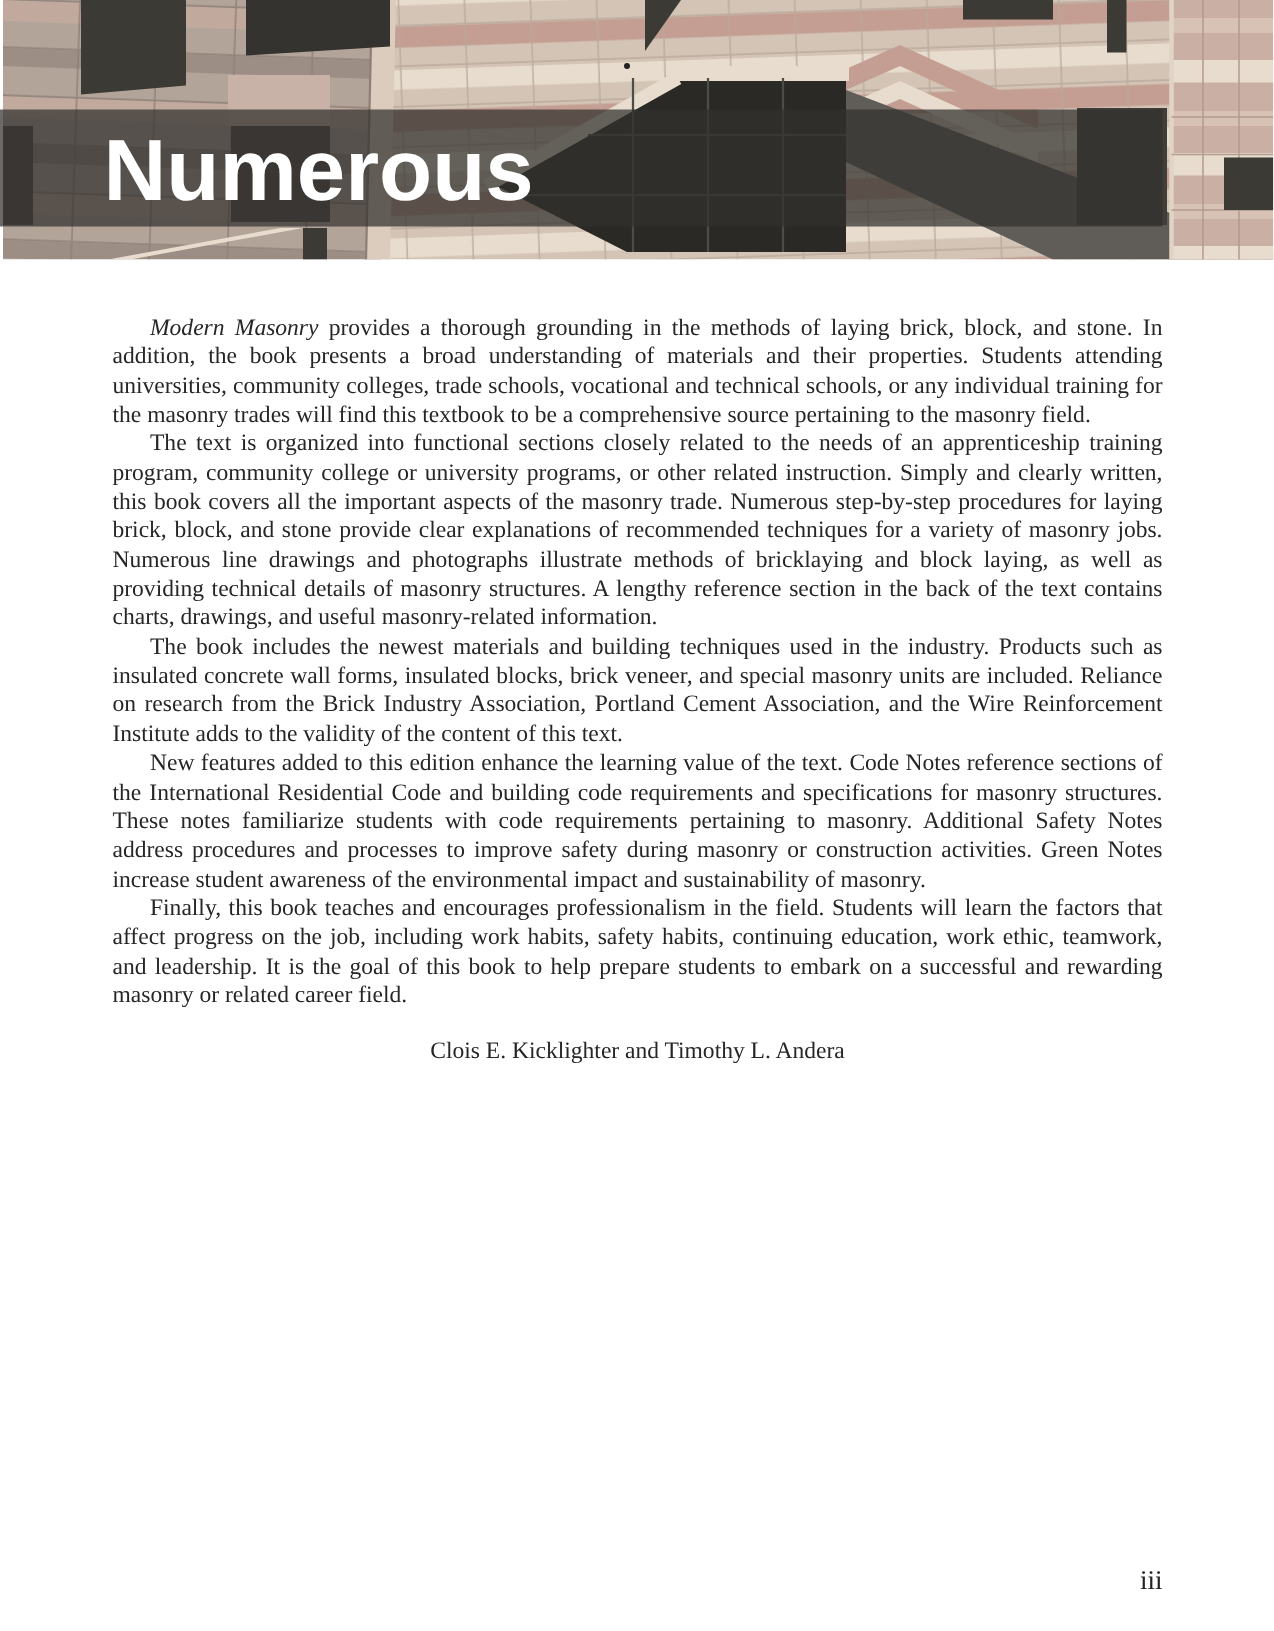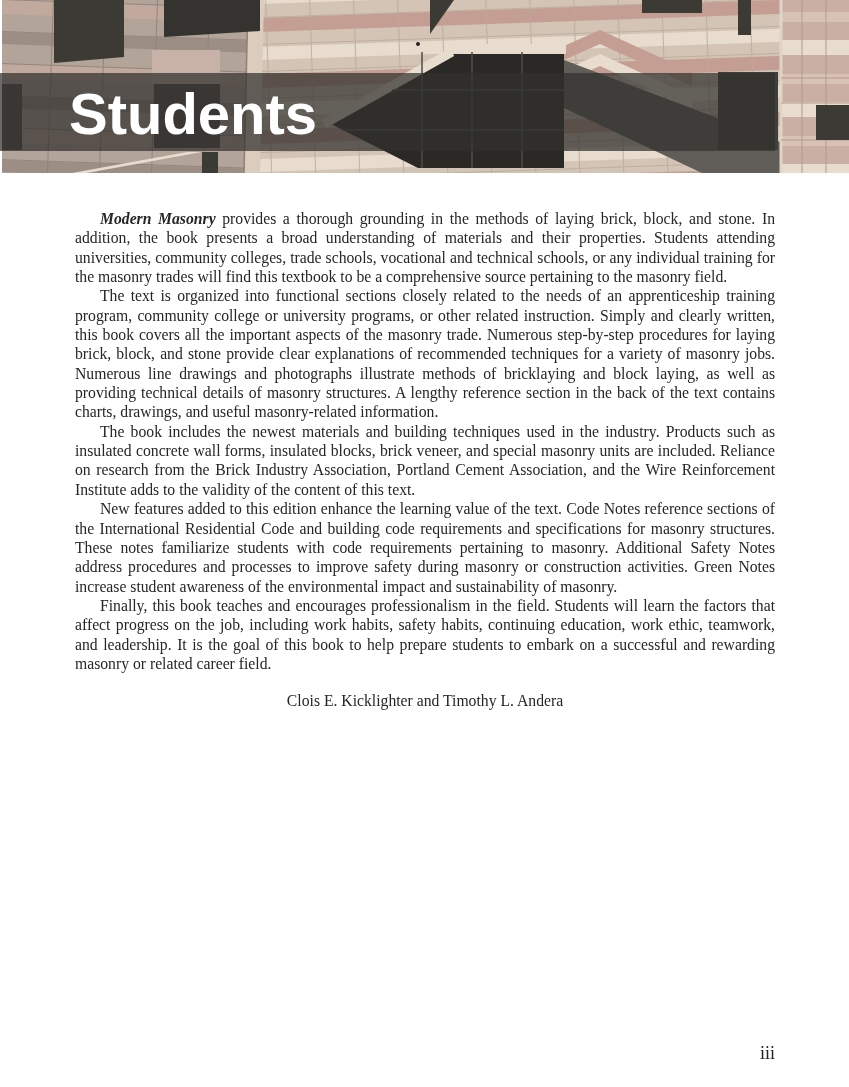--- a/index.html
+++ b/index.html
@@ -39,21 +39,21 @@
     position: absolute;
     top: 209px;
     left: 75px;
     width: 700px;
     color: #262626;
     font-size: 15.7px;
     line-height: 19.35px;
     text-align: justify;
   }
   .content p { margin: 0; text-indent: 25px; }
-  .content p .book-title { font-weight: bold; font-style: italic; }
+  .content p .book-title { font-weight: normal; font-style: italic; }
   .byline {
     margin-top: 18px !important;
     text-align: center;
     text-indent: 0 !important;
   }
   .pagenum {
     position: absolute;
     top: 1043px;
     left: 75px;
     width: 700px;
@@ -131,21 +131,21 @@
 
       <rect x="779" y="0" width="68" height="173" fill="url(#stripesFar)"></rect>
       <line x1="779" y1="0" x2="779" y2="173" stroke="#e0d4c6" stroke-width="3"></line>
       <path d="M800 0 V173 M824 0 V173 M779 78 H847 M779 103 H847 M779 140 H847" stroke="#b39a8e" stroke-width="1" fill="none"></path>
       <rect x="814" y="105" width="33" height="35" fill="#3b3a35"></rect>
 
       <circle cx="416" cy="44" r="2" fill="#222222"></circle>
     </svg>
 
     <div class="title-band">
-      <h1>Students</h1>
+      <h1>Numerous</h1>
     </div>
   </div>
 
   <div class="content">
     <p><em class="book-title">Modern Masonry</em><span> provides a thorough grounding in the methods of laying brick, block, and stone. In addition, the book presents a broad understanding of materials and their properties. Students attending universities, community colleges, trade schools, vocational and technical schools, or any individual training for the masonry trades will find this textbook to be a comprehensive source pertaining to the masonry field.</span></p>
     <p>The text is organized into functional sections closely related to the needs of an apprenticeship training program, community college or university programs, or other related instruction. Simply and clearly written, this book covers all the important aspects of the masonry trade. Numerous step-by-step procedures for laying brick, block, and stone provide clear explanations of recommended techniques for a variety of masonry jobs. Numerous line drawings and photographs illustrate methods of bricklaying and block laying, as well as providing technical details of masonry structures. A lengthy reference section in the back of the text contains charts, drawings, and useful masonry-related information.</p>
     <p>The book includes the newest materials and building techniques used in the industry. Products such as insulated concrete wall forms, insulated blocks, brick veneer, and special masonry units are included. Reliance on research from the Brick Industry Association, Portland Cement Association, and the Wire Reinforcement Institute adds to the validity of the content of this text.</p>
     <p>New features added to this edition enhance the learning value of the text. Code Notes reference sections of the International Residential Code and building code requirements and specifications for masonry structures. These notes familiarize students with code requirements pertaining to masonry. Additional Safety Notes address procedures and processes to improve safety during masonry or construction activities. Green Notes increase student awareness of the environmental impact and sustainability of masonry.</p>
     <p>Finally, this book teaches and encourages professionalism in the field. Students will learn the factors that affect progress on the job, including work habits, safety habits, continuing education, work ethic, teamwork, and leadership. It is the goal of this book to help prepare students to embark on a successful and rewarding masonry or related career field.</p>
     <p class="byline">Clois E. Kicklighter and Timothy L. Andera</p>

